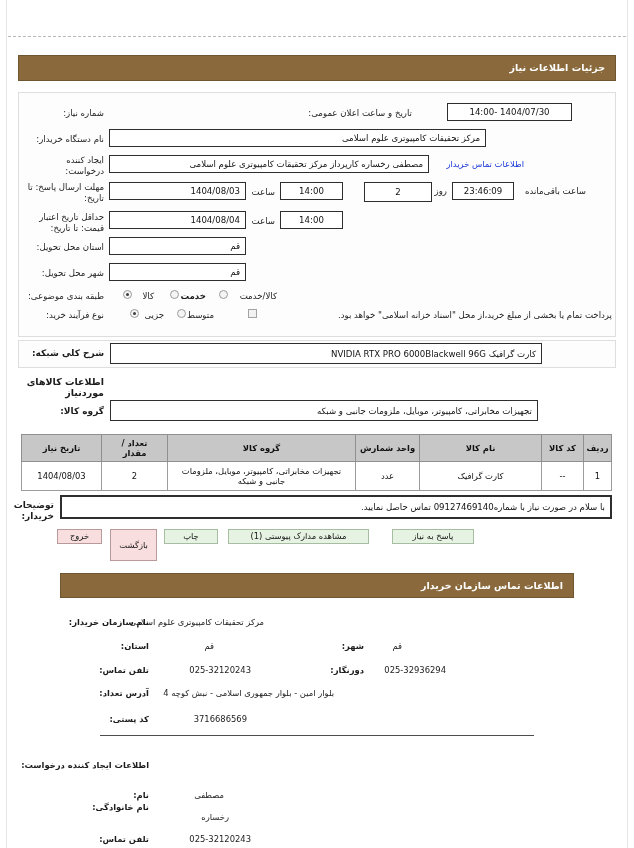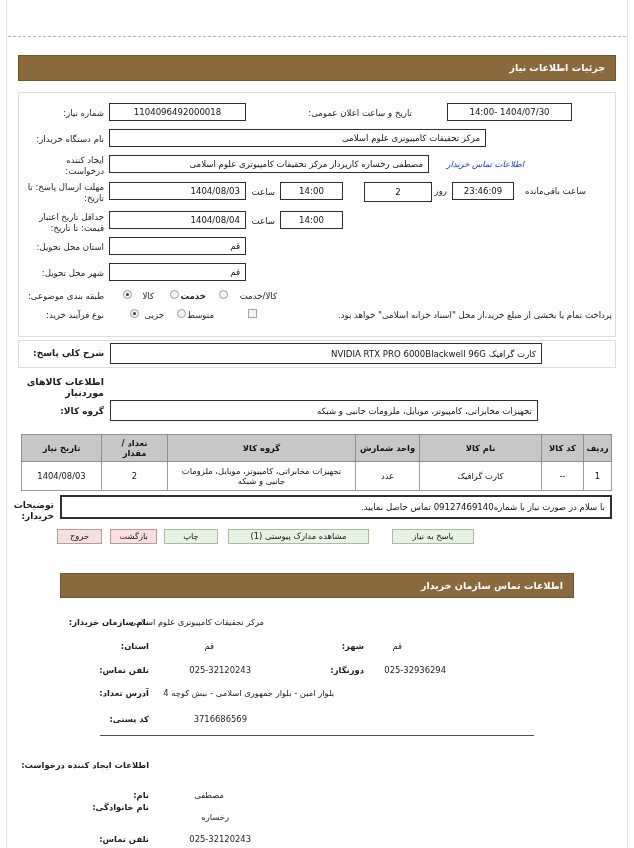--- a/index.html
+++ b/index.html
@@ -89,21 +89,20 @@
   }
   .fld.center { justify-content: center; }
 
   .link {
     position: absolute;
     color: #1534d6;
     font-size: 8.4px;
     text-decoration: none;
     cursor: pointer;
     white-space: nowrap;
-    font-style: italic;
   }
 
   
   .radio {
     position: absolute;
     width: 9px;
     height: 9px;
     border-radius: 50%;
     border: 1px solid #9a9a9a;
     background: #f4f4f4;
@@ -197,21 +196,20 @@
   <div class="side-rail r"></div>
   <div class="side-rail l"></div>
 
   <div class="section-header" style="top:55px; right:18px; left:18px; height:26px;">
     <span>جزئیات اطلاعات نیاز</span>
   </div>
 
   <div class="panel" style="top:92px; right:18px; left:18px; height:245px;"></div>
 
   <div class="lbl" style="top:108px; right:530px; width:86px;">شماره نیاز:</div>
-  <div class="fld center" style="top:103px; right:388px; width:137px; height:18px;">1104096492000018</div>
 
   <div class="lbl" style="top:108px; right:222px; width:160px; text-align:right;">تاریخ و ساعت اعلان عمومی:</div>
   <div class="fld center" style="top:103px; right:62px; width:125px; height:18px;">1404/07/30 -14:00</div>
 
   <div class="lbl" style="top:134px; right:530px; width:90px;">نام دستگاه خریدار:</div>
   <div class="fld" style="top:129px; right:148px; width:377px; height:18px;">مرکز تحقیقات  کامپیوتری علوم اسلامی</div>
 
   <div class="lbl" style="top:155px; right:530px; width:90px;">ایجاد کننده
 درخواست:</div>
   <div class="fld" style="top:155px; right:205px; width:320px; height:18px;">مصطفی رخساره کارپرداز مرکز تحقیقات  کامپیوتری علوم اسلامی</div>
@@ -255,21 +253,21 @@
   <div class="radio on" style="top:309px; right:495px;"></div>
   <div class="lbl" style="top:310px; right:470px;">جزیی</div>
 
   <div class="radio" style="top:309px; right:448px;"></div>
   <div class="lbl" style="top:310px; right:420px;">متوسط</div>
 
   <div class="chk" style="top:309px; right:377px;"></div>
   <div class="lbl" style="top:310px; right:22px; width:350px; text-align:right;">پرداخت تمام یا بخشی از مبلغ خرید،از محل "اسناد خزانه اسلامی" خواهد بود.</div>
 
   <div class="panel" style="top:340px; right:18px; left:18px; height:28px;"></div>
-  <div class="lbl bold" style="top:348px; right:530px; width:92px; font-size:9px;">شرح کلی پاسخ:</div>
+  <div class="lbl bold" style="top:348px; right:530px; width:92px; font-size:9px;">شرح کلی شبکه:</div>
   <div class="fld" style="top:343px; right:92px; width:432px; height:21px;">کارت گرافیک NVIDIA  RTX PRO  6000Blackwell  96G</div>
 
   <div class="lbl bold" style="top:376px; right:530px; font-size:9.5px;">اطلاعات کالاهای موردنیاز</div>
 
   <div class="lbl bold" style="top:406px; right:530px; width:92px; font-size:9px;">گروه کالا:</div>
   <div class="fld" style="top:400px; right:96px; width:428px; height:21px;">تجهیزات مخابراتی، کامپیوتر، موبایل، ملزومات جانبی و شبکه</div>
 
   <table class="grid" style="top:434px; right:22px; width:590px;">
     <colgroup>
       <col style="width:28px">
@@ -305,21 +303,21 @@
     </tbody>
   </table>
 
   <div class="lbl bold" style="top:500px; right:580px; width:40px; font-size:9px;">توضیحات
 خریدار:</div>
   <div class="fld" style="top:495px; right:22px; width:552px; height:24px; border-width:2px;">با سلام در صورت نیاز با شماره09127469140 تماس حاصل نمایید.</div>
 
   <div class="btn green" style="top:529px; right:160px; width:82px; height:15px;">پاسخ به نیاز</div>
   <div class="btn green" style="top:529px; right:265px; width:141px; height:15px;margin-left:44px;">مشاهده مدارک پیوستی (1)</div>
   <div class="btn green" style="top:529px; right:416px; width:54px; height:15px;">چاپ</div>
-  <div class="btn pink" style="top:529px; right:477px; width:47px; height:15px;">بازگشت</div>
+  <div class="btn pink" style="top:529px; right:477px; width:47px; height:32px;">بازگشت</div>
   <div class="btn pink" style="top:529px; right:532px; width:45px; height:15px;">خروج</div>
 
   <div class="section-header" style="top:573px; right:60px; left:60px; height:25px;">
     <span>اطلاعات تماس سازمان خریدار</span>
   </div>
 
   <div class="ctext bold" style="top:617px; right:485px;">نام سازمان خریدار:</div>
   <div class="ctext" style="top:617px; right:370px;">مرکز تحقیقات کامپیوتری علوم اسلامی</div>
 
   <div class="ctext bold" style="top:641px; right:485px;">استان:</div>

